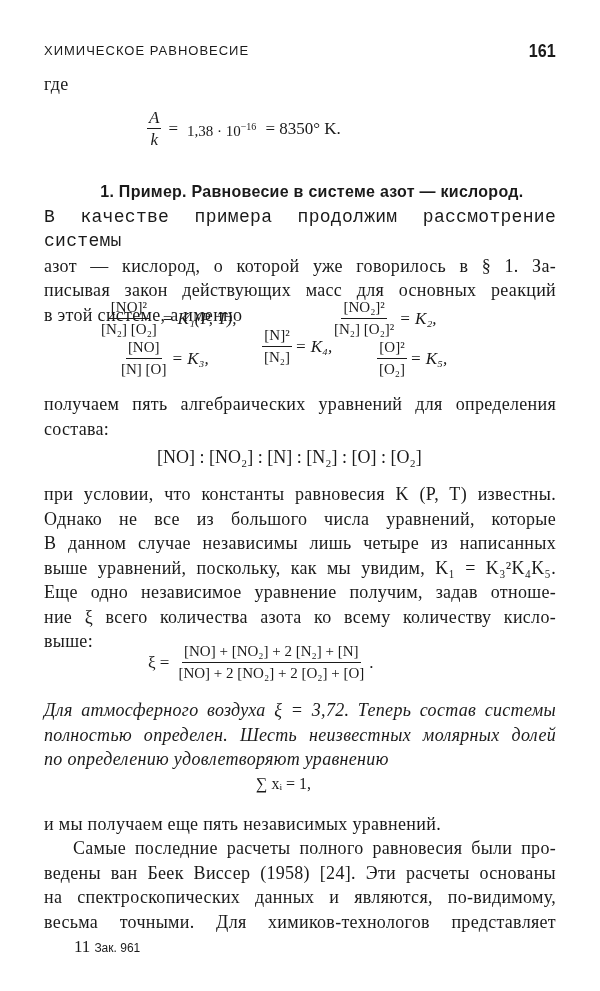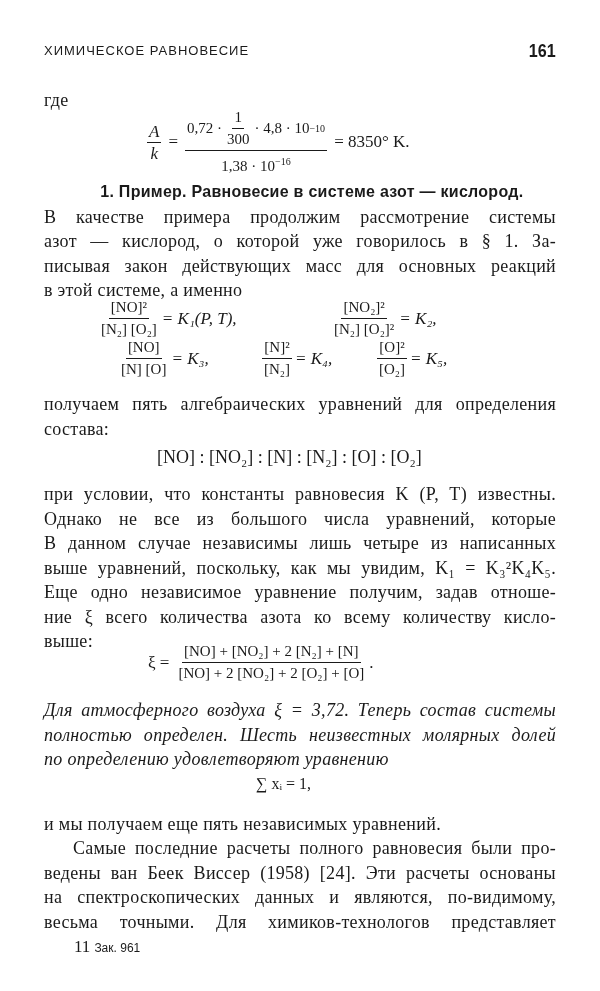--- a/index.html
+++ b/index.html
@@ -30,48 +30,39 @@
 </head>
 <body>
 
 <div class="page">
 
   <div class="running-head">
     <span class="rh-title">ХИМИЧЕСКОЕ РАВНОВЕСИЕ</span>
     <span class="rh-num">161</span>
   </div>
 
-  <div class="p" style="top:88px;">где</div>
+  <div class="p" style="top:72px;">где</div>
 
   <div class="eq" style="top:108px; left:100px;">
     <span class="frac it">
       <span class="num">A</span>
       <span class="den">k</span>
     </span>
     <span style="margin:0 4px;">=</span>
     <span class="frac">
-      <span class="num small" style="display:flex;align-items:center;">
-        <span>0,72 ·</span>
-        <span class="frac">
-          <span class="num">1</span>
-          <span class="den">300</span>
-        </span>
-        <span>· 4,8 · 10</span>
-          <sup>−10</sup>
-      </span>
       <span class="den small">
         <span>1,38 · 10</span><sup>−16</sup>
       </span>
     </span>
     <span style="margin-left:4px;">= 8350° K.</span>
   </div>
 
   <div class="p" style="top:179px;">
     <div class="indent"><span class="heading-b">1. Пример. Равновесие в системе азот — кислород.</span></div>
-    <div class="just-last" style="text-align-last:justify;">В качестве примера продолжим рассмотрение системы</div>
+    <div class="just-last" style="text-align-last:justify;font-family:Liberation Mono, monospace;">В качестве примера продолжим рассмотрение системы</div>
     <div style="text-align-last:justify;">азот — кислород, о которой уже говорилось в § 1. За-</div>
     <div style="text-align-last:justify;">писывая закон действующих масс для основных реакций</div>
     <div>в этой системе, а именно</div>
   </div>
 
   <div class="eq" style="top:298px; left:52px;">
     <span class="frac small">
       <span class="num">[NO]²</span>
       <span class="den">[N₂] [O₂]</span>
     </span>
@@ -84,21 +75,21 @@
     </span>
     <span class="it">= K₂,</span>
   </div>
   <div class="eq" style="top:338px; left:72px;">
     <span class="frac small">
       <span class="num">[NO]</span>
       <span class="den">[N] [O]</span>
     </span>
     <span class="it">= K₃,</span>
   </div>
-  <div class="eq" style="top:338px; left:215px;">
+  <div class="eq" style="top:326px; left:215px;">
     <span class="frac small">
       <span class="num">[N]²</span>
       <span class="den">[N₂]</span>
     </span>
     <span class="it">= K₄,</span>
   </div>
   <div class="eq" style="top:338px; left:330px;">
     <span class="frac small">
       <span class="num">[O]²</span>
       <span class="den">[O₂]</span>

